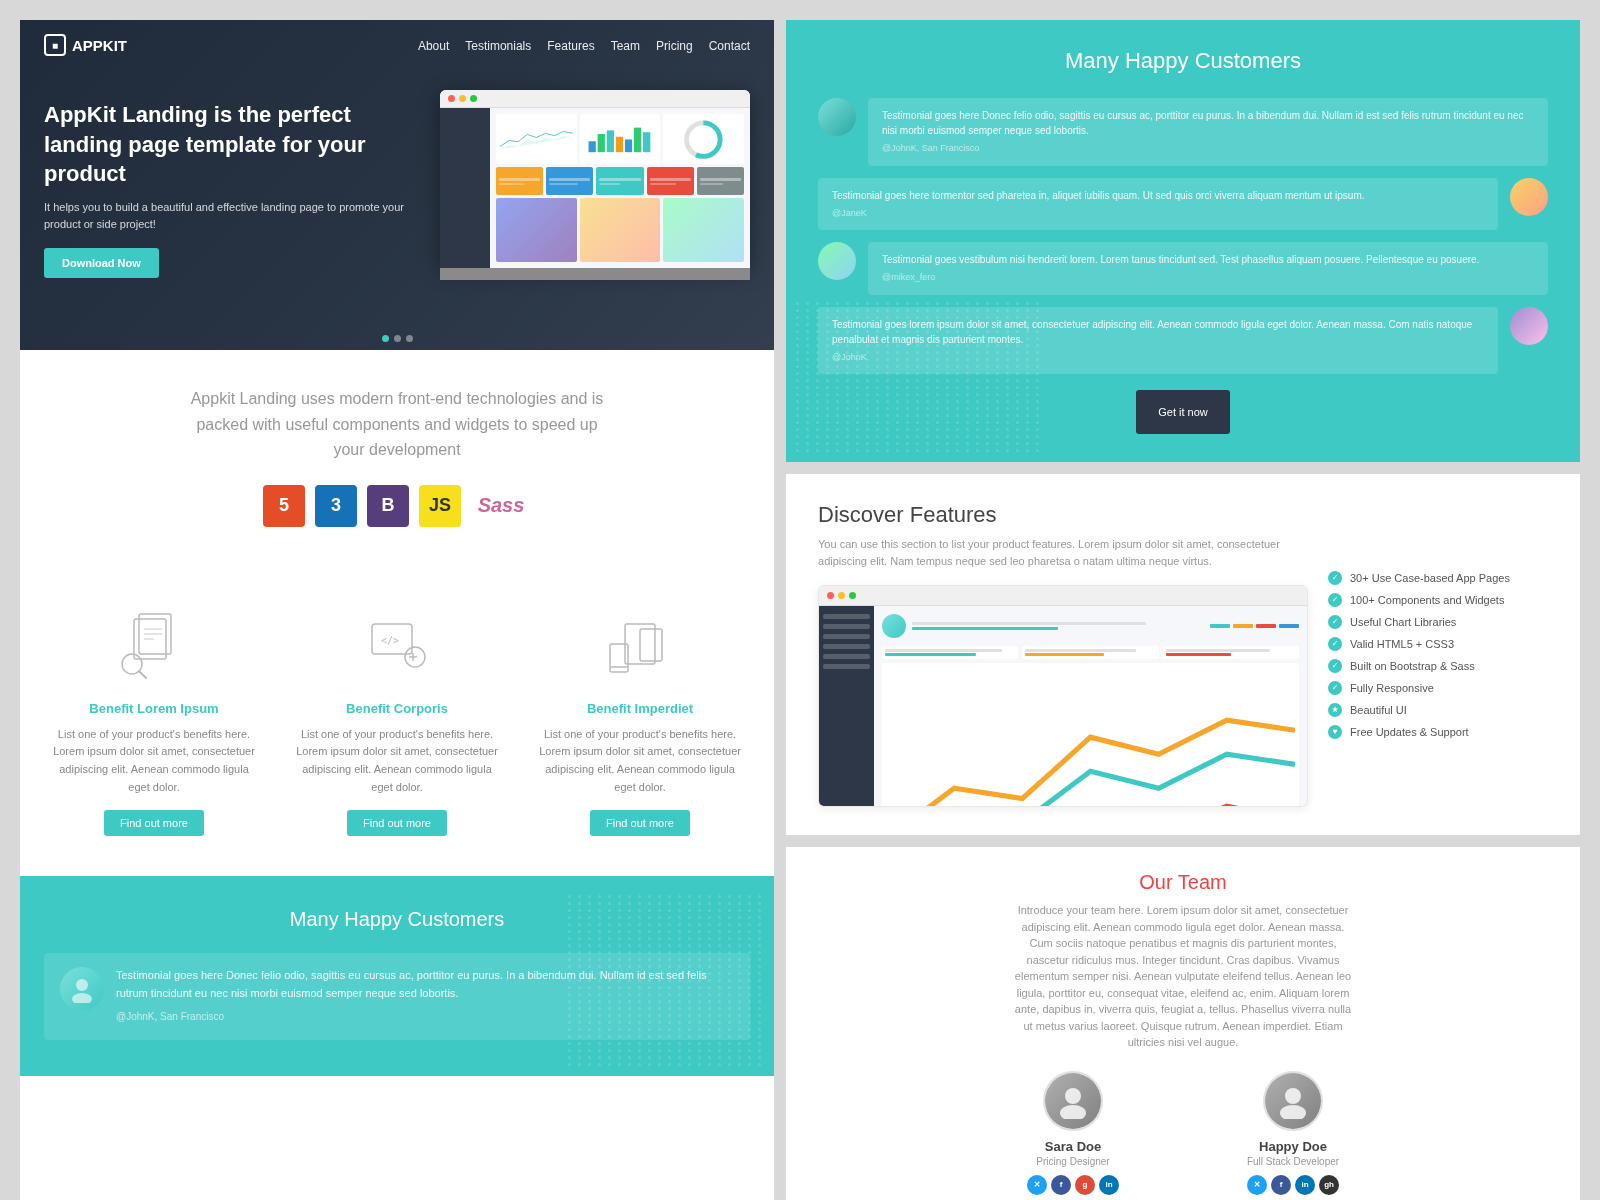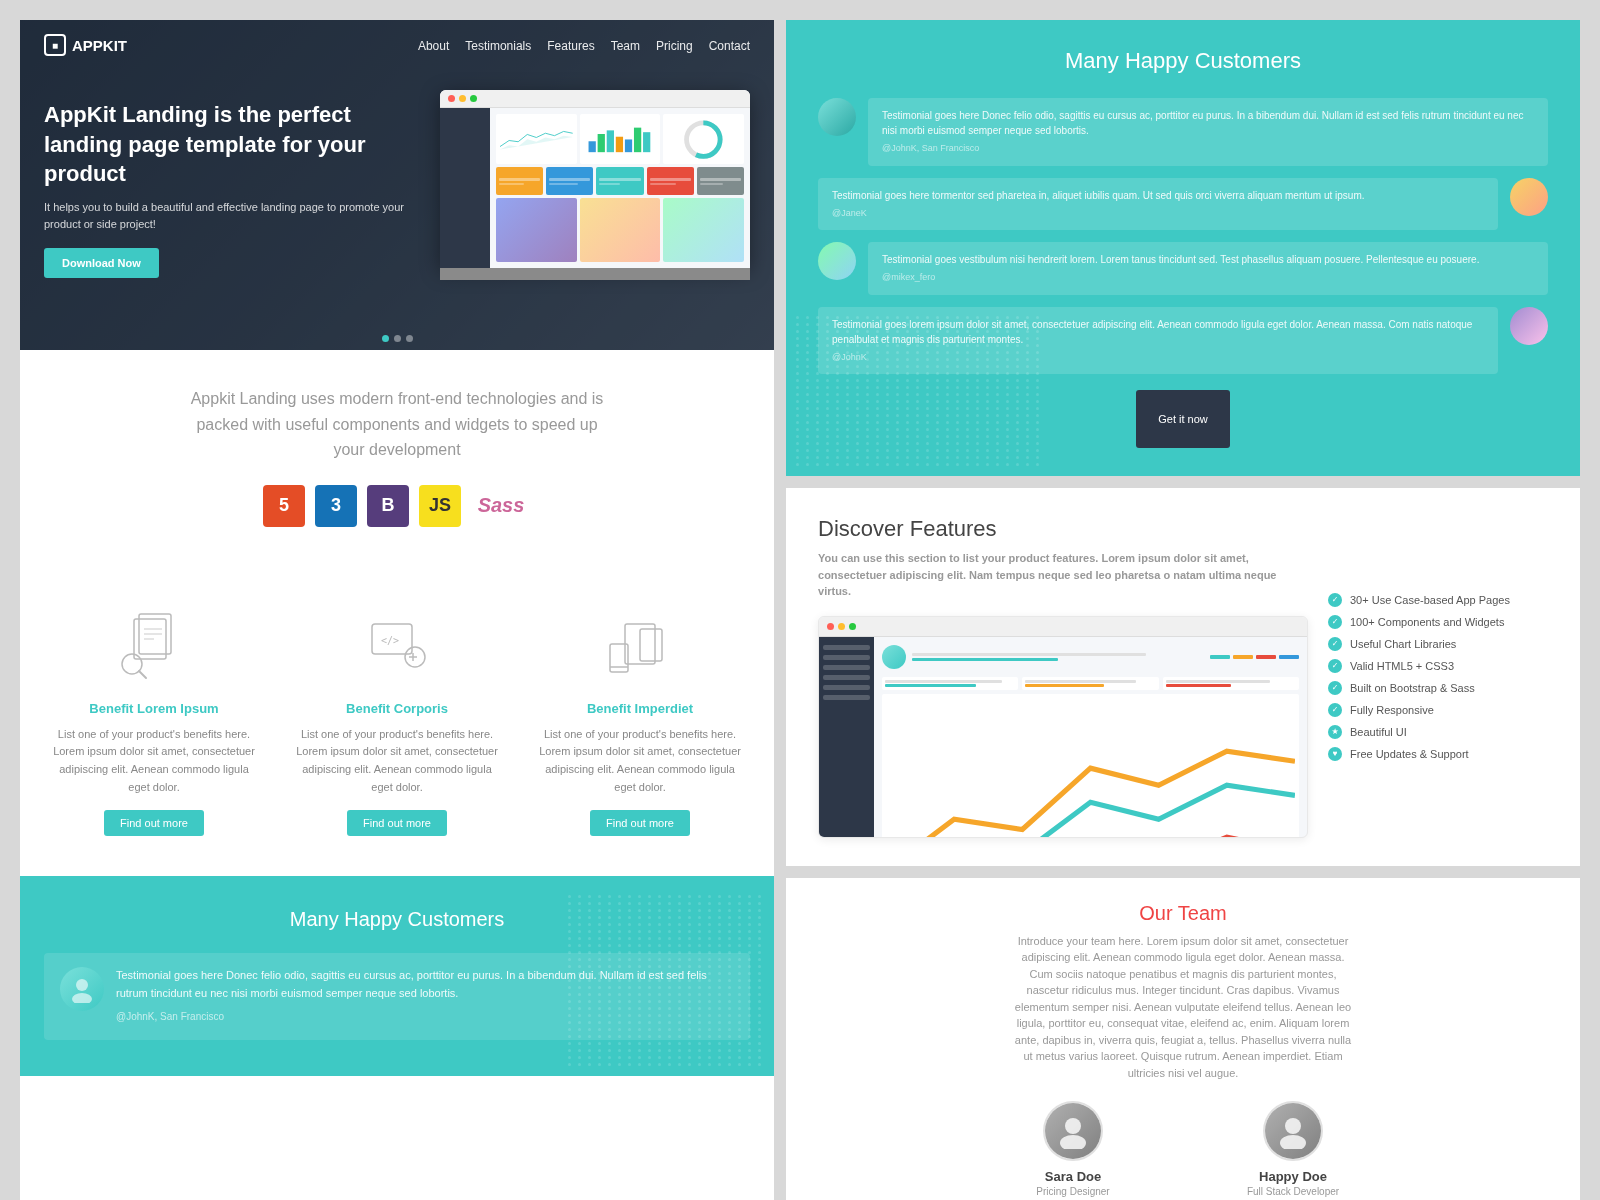--- a/index.html
+++ b/index.html
@@ -443,21 +443,21 @@
       width: 100%;
       height: 100%;
       background: linear-gradient(135deg, #7ae0da, #2ba8a4);
     }
     .btn-get-it {
       display: block;
       margin: 16px auto 0;
       background: #2d3748;
       color: #fff;
       border: none;
-      padding: 23px 22px;
+      padding: 16px 22px;
       border-radius: 3px;
       font-size: 11px;
       cursor: pointer;
     }
     .cr-dotmap {
       position: absolute;
       left: 0;
       bottom: 0;
       opacity: 0.15;
       display: grid;
@@ -488,21 +488,20 @@
       font-size: 22px;
       font-weight: 300;
       color: #444;
       margin-bottom: 8px;
     }
     .features-left p {
       font-size: 11px;
       color: #999;
       line-height: 1.5;
       margin-bottom: 16px;
-      font-weight: bold;
     }
     .features-mockup {
       background: #f5f7fa;
       border-radius: 6px;
       overflow: hidden;
       border: 1px solid #e8e8e8;
       box-shadow: 0 2px 10px rgba(0,0,0,0.08);
     }
     .fm-toolbar {
       background: #f0f0f0;

